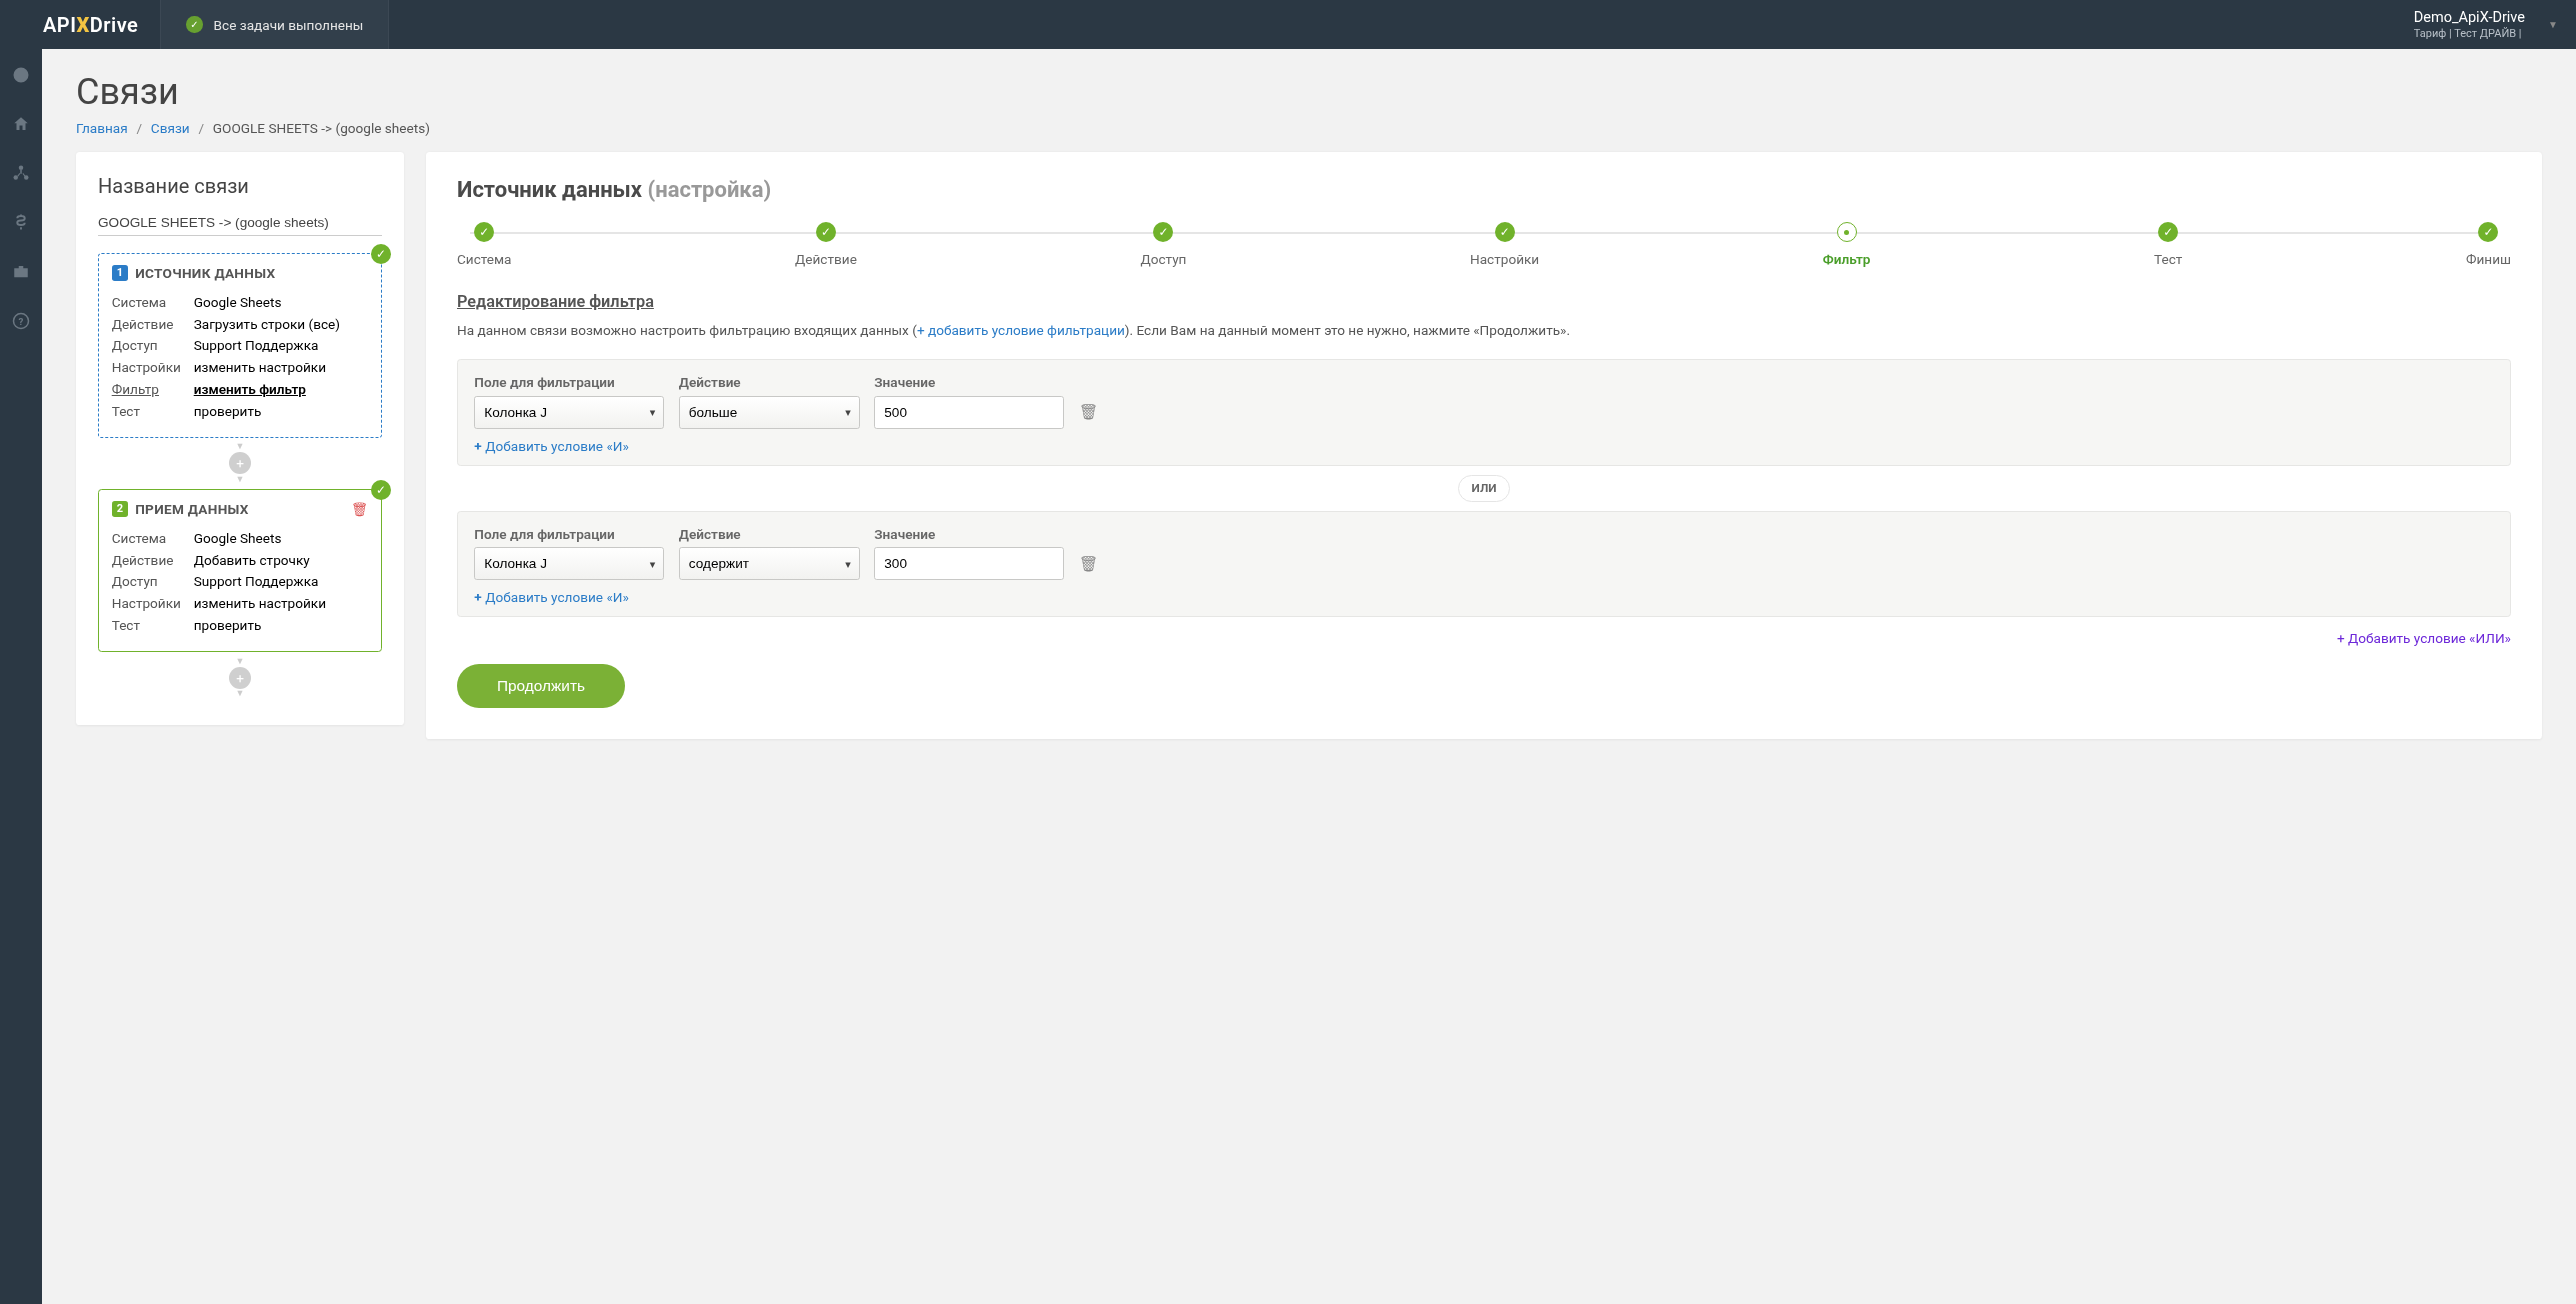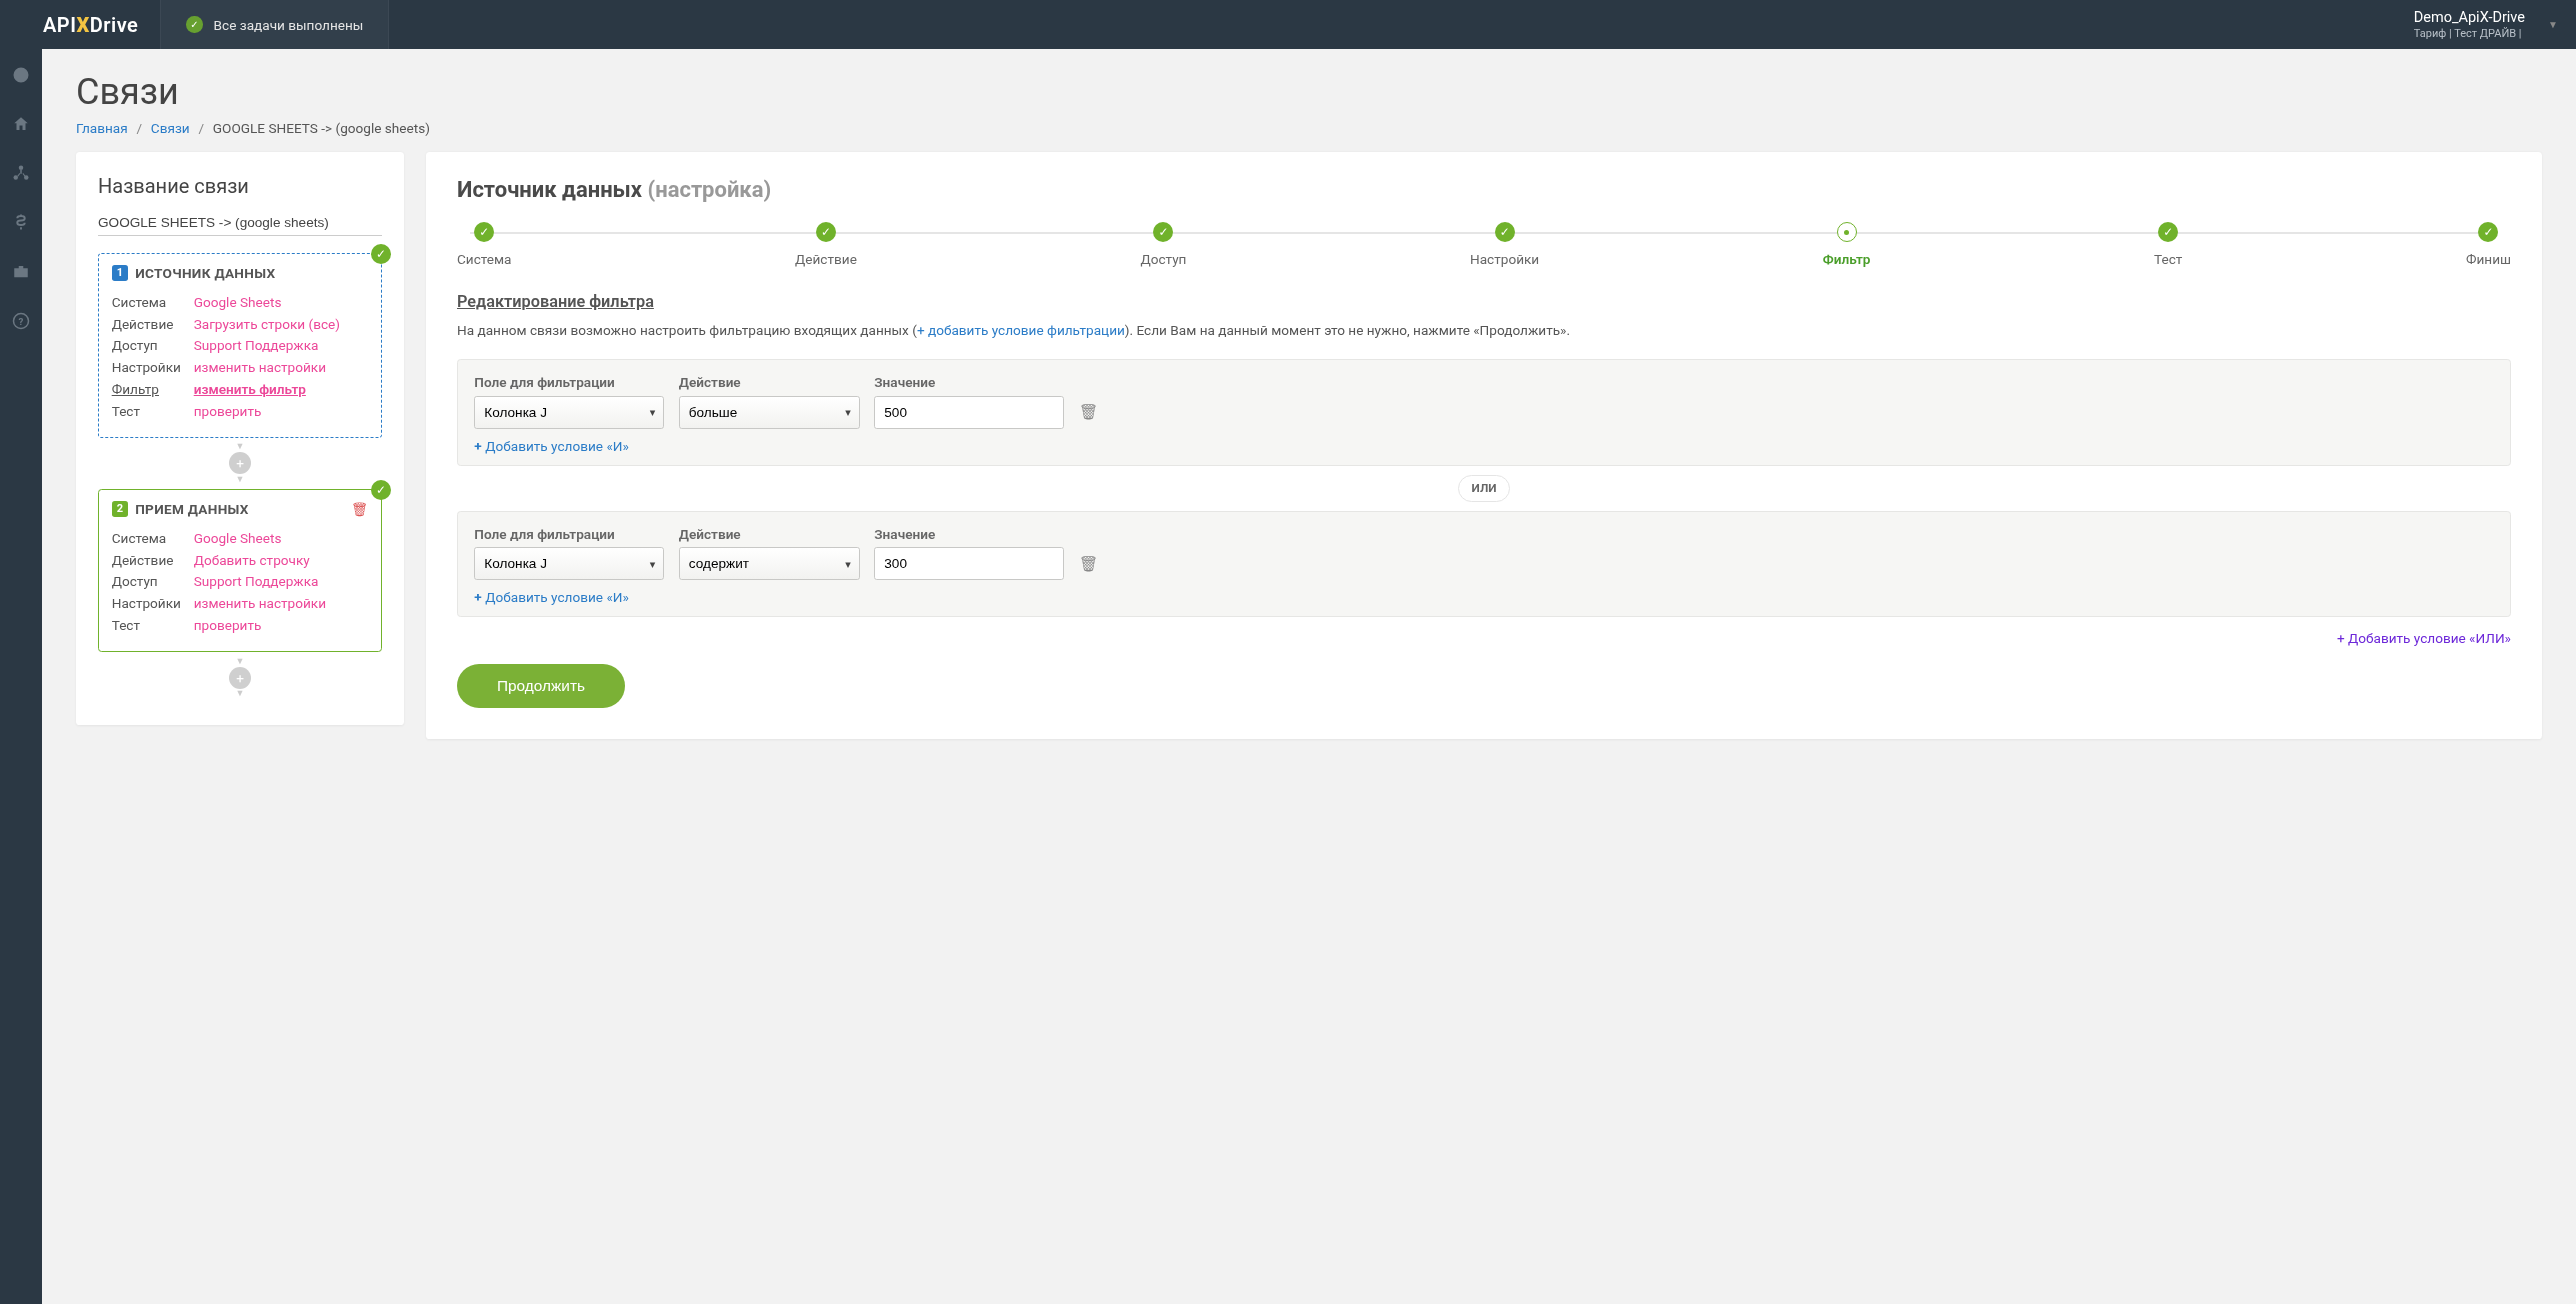--- a/index.html
+++ b/index.html
@@ -39,21 +39,21 @@
 .block.dst { border: 1.8px solid #70b22b; }
 .block-badge { position: absolute; top: -10px; right: -10px; width: 20px; height: 20px; border-radius: 50%; background: #70b22b; color: #fff; display: flex; align-items: center; justify-content: center; font-size: 11.8px; }
 .block-title { display: flex; align-items: center; gap: 7.2px; margin-bottom: 11px; }
 .block-num { width: 16.3px; height: 16.3px; border-radius: 2.7px; color: #fff; font-size: 11px; font-weight: 700; display: flex; align-items: center; justify-content: center; }
 .block-num.blue { background: #2b7cc7; }
 .block-num.green { background: #70b22b; }
 .block-title-text { font-size: 13.6px; font-weight: 700; color: #555; letter-spacing: 0.3px; }
 .block .trash { margin-left: auto; color: #d55; font-size: 13.6px; cursor: pointer; }
 .kv { display: flex; font-size: 13.6px; line-height: 1.6; }
 .kv .k { width: 82px; color: #555; }
-.kv .v { color: #ec4899; cursor: pointer; }
+.kv .v { color: #000000; cursor: pointer; }
 .kv.active .k { text-decoration: underline; }
 .kv.active .v { text-decoration: underline; font-weight: 600; }
 
 .plus-sep { display: flex; flex-direction: column; align-items: center; margin: 5.4px 0; }
 .plus-sep .tri { color: #ccc; font-size: 9px; line-height: 0.8; }
 .plus-sep .circ { width: 22px; height: 22px; border-radius: 50%; background: #cfcfcf; color: #fff; display: flex; align-items: center; justify-content: center; font-size: 13.6px; margin: 1.8px 0; cursor: pointer; }
 
 .right-card { flex: 1; padding: 25px 31px 31px; }
 .right-card h2 { font-size: 22px; font-weight: 700; color: #4a4a4a; margin-bottom: 20px; }
 .right-card h2 .sub { color: #999; }

